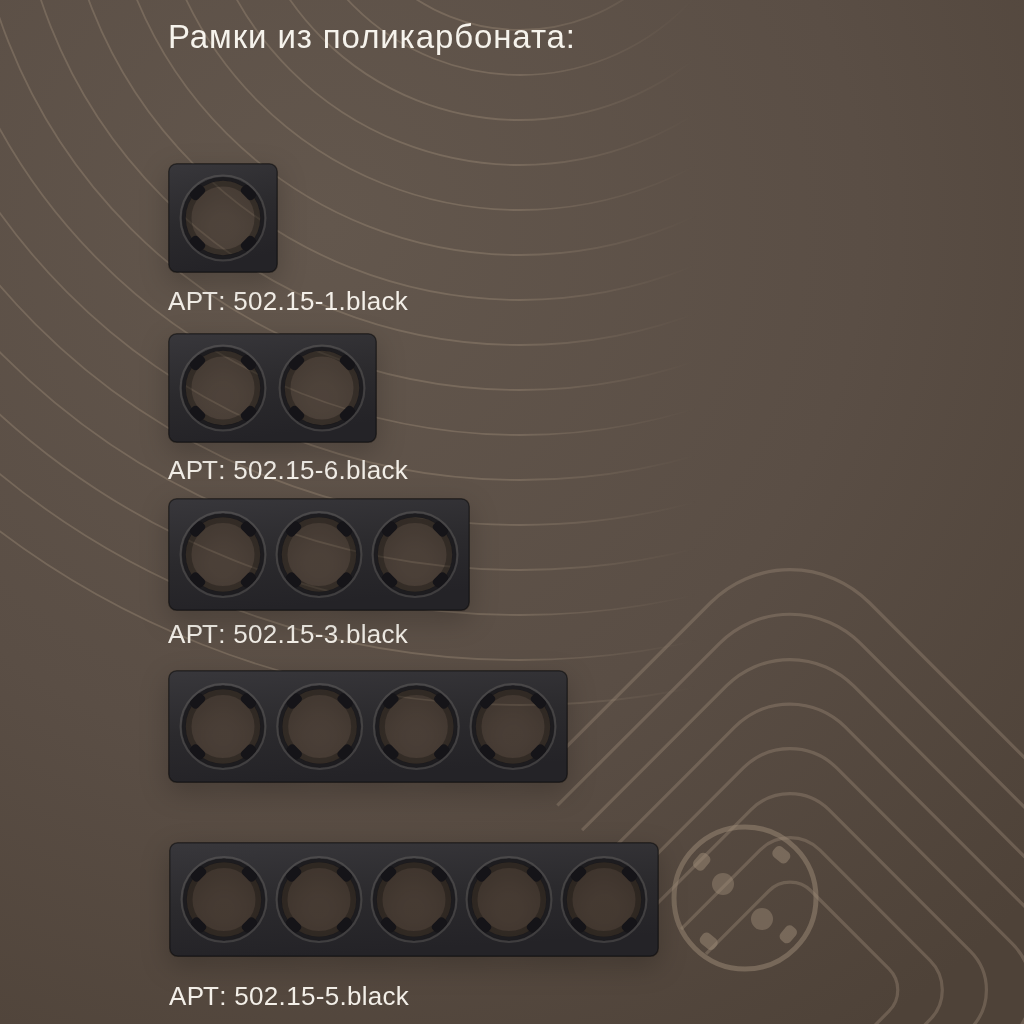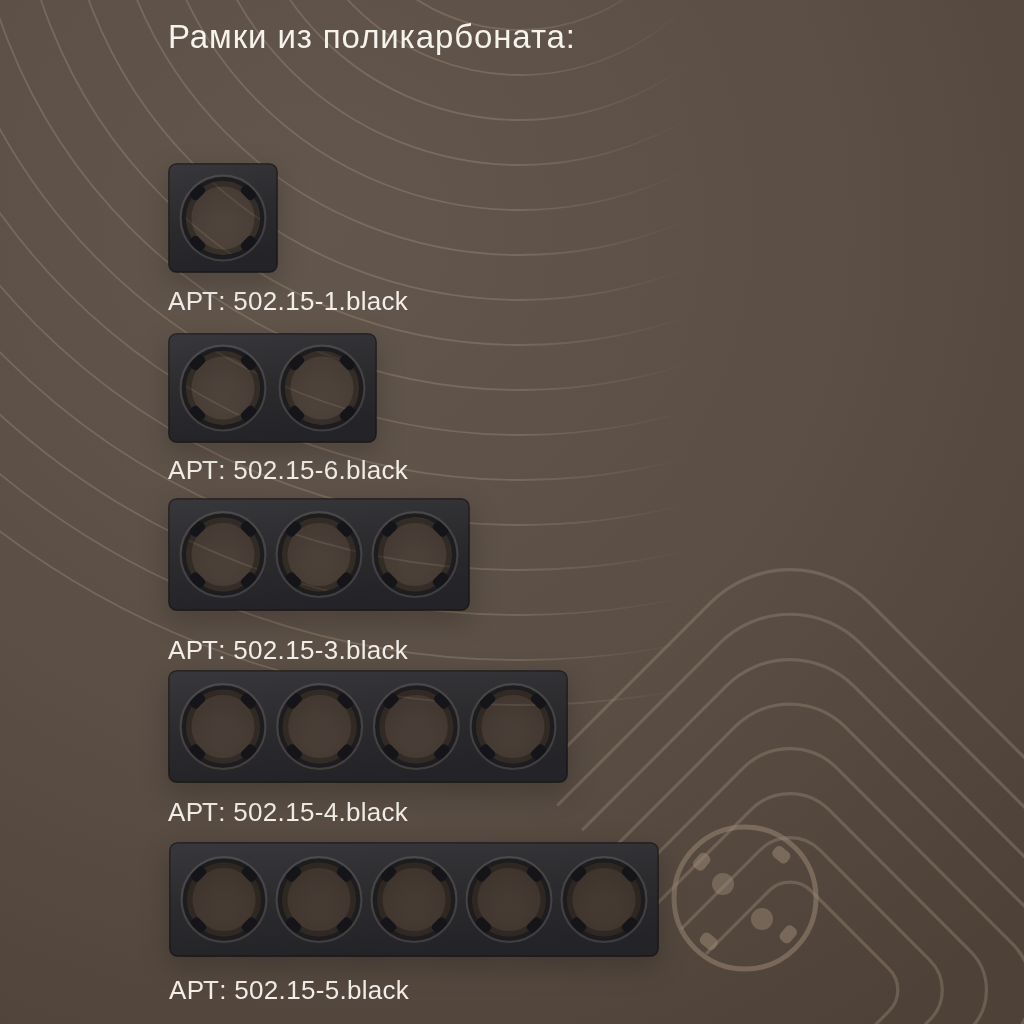--- a/index.html
+++ b/index.html
@@ -159,21 +159,21 @@
         <rect x="-5" y="-8" width="10" height="16" rx="4" fill="#151418" transform="translate(151 56.5) rotate(225) translate(36 0)"></rect>
         <rect x="-5" y="-8" width="10" height="16" rx="4" fill="#151418" transform="translate(151 56.5) rotate(315) translate(36 0)"></rect>
         <circle cx="247" cy="56.5" r="42.5" fill="none" stroke="rgba(205,198,188,0.16)" stroke-width="2"></circle>
         <circle cx="247" cy="56.5" r="39" fill="none" stroke="#1d1c1f" stroke-width="3.5"></circle>
         <circle cx="247" cy="56.5" r="34.5" fill="none" stroke="rgba(0,0,0,0.26)" stroke-width="6"></circle>
         <rect x="-5" y="-8" width="10" height="16" rx="4" fill="#151418" transform="translate(247 56.5) rotate(45) translate(36 0)"></rect>
         <rect x="-5" y="-8" width="10" height="16" rx="4" fill="#151418" transform="translate(247 56.5) rotate(135) translate(36 0)"></rect>
         <rect x="-5" y="-8" width="10" height="16" rx="4" fill="#151418" transform="translate(247 56.5) rotate(225) translate(36 0)"></rect>
         <rect x="-5" y="-8" width="10" height="16" rx="4" fill="#151418" transform="translate(247 56.5) rotate(315) translate(36 0)"></rect>
       </svg>
-    <div class="art" style="margin-top:24px">АРТ: 502.15-3.black</div>
+    <div class="art" style="margin-top:8px">АРТ: 502.15-3.black</div>
   </section>
 
   <section class="product" style="left:168px;top:670px">
     <svg class="frame" width="400" height="113">
         <circle cx="55" cy="56.5" r="40" fill="rgba(25,17,10,0.20)"></circle>
         <circle cx="151.66666666666669" cy="56.5" r="40" fill="rgba(25,17,10,0.20)"></circle>
         <circle cx="248.33333333333334" cy="56.5" r="40" fill="rgba(25,17,10,0.20)"></circle>
         <circle cx="345" cy="56.5" r="40" fill="rgba(25,17,10,0.20)"></circle>
         <path d="M8.75 0.75 H391.25 A8 8 0 0 1 399.25 8.75 V104.25 A8 8 0 0 1 391.25 112.25 H8.75 A8 8 0 0 1 0.75 104.25 V8.75 A8 8 0 0 1 8.75 0.75 Z M95 56.5 A40 40 0 1 0 15 56.5 A40 40 0 1 0 95 56.5 Z M191.66666666666669 56.5 A40 40 0 1 0 111.66666666666669 56.5 A40 40 0 1 0 191.66666666666669 56.5 Z M288.33333333333337 56.5 A40 40 0 1 0 208.33333333333334 56.5 A40 40 0 1 0 288.33333333333337 56.5 Z M385 56.5 A40 40 0 1 0 305 56.5 A40 40 0 1 0 385 56.5 Z" fill-rule="evenodd" fill="url(#frameGrad)" stroke="rgba(0,0,0,0.45)" stroke-width="1.5"></path>
         <circle cx="55" cy="56.5" r="42.5" fill="none" stroke="rgba(205,198,188,0.16)" stroke-width="2"></circle>
@@ -198,21 +198,20 @@
         <rect x="-5" y="-8" width="10" height="16" rx="4" fill="#151418" transform="translate(248.33333333333334 56.5) rotate(225) translate(36 0)"></rect>
         <rect x="-5" y="-8" width="10" height="16" rx="4" fill="#151418" transform="translate(248.33333333333334 56.5) rotate(315) translate(36 0)"></rect>
         <circle cx="345" cy="56.5" r="42.5" fill="none" stroke="rgba(205,198,188,0.16)" stroke-width="2"></circle>
         <circle cx="345" cy="56.5" r="39" fill="none" stroke="#1d1c1f" stroke-width="3.5"></circle>
         <circle cx="345" cy="56.5" r="34.5" fill="none" stroke="rgba(0,0,0,0.26)" stroke-width="6"></circle>
         <rect x="-5" y="-8" width="10" height="16" rx="4" fill="#151418" transform="translate(345 56.5) rotate(45) translate(36 0)"></rect>
         <rect x="-5" y="-8" width="10" height="16" rx="4" fill="#151418" transform="translate(345 56.5) rotate(135) translate(36 0)"></rect>
         <rect x="-5" y="-8" width="10" height="16" rx="4" fill="#151418" transform="translate(345 56.5) rotate(225) translate(36 0)"></rect>
         <rect x="-5" y="-8" width="10" height="16" rx="4" fill="#151418" transform="translate(345 56.5) rotate(315) translate(36 0)"></rect>
       </svg>
-    <div class="art" style="margin-top:14px">АРТ: 502.15-4.black</div>
   </section>
 
   <section class="product" style="left:169px;top:842px">
     <svg class="frame" width="490" height="115">
         <circle cx="55" cy="57.5" r="40" fill="rgba(25,17,10,0.20)"></circle>
         <circle cx="150" cy="57.5" r="40" fill="rgba(25,17,10,0.20)"></circle>
         <circle cx="245" cy="57.5" r="40" fill="rgba(25,17,10,0.20)"></circle>
         <circle cx="340" cy="57.5" r="40" fill="rgba(25,17,10,0.20)"></circle>
         <circle cx="435" cy="57.5" r="40" fill="rgba(25,17,10,0.20)"></circle>
         <path d="M8.75 0.75 H481.25 A8 8 0 0 1 489.25 8.75 V106.25 A8 8 0 0 1 481.25 114.25 H8.75 A8 8 0 0 1 0.75 106.25 V8.75 A8 8 0 0 1 8.75 0.75 Z M95 57.5 A40 40 0 1 0 15 57.5 A40 40 0 1 0 95 57.5 Z M190 57.5 A40 40 0 1 0 110 57.5 A40 40 0 1 0 190 57.5 Z M285 57.5 A40 40 0 1 0 205 57.5 A40 40 0 1 0 285 57.5 Z M380 57.5 A40 40 0 1 0 300 57.5 A40 40 0 1 0 380 57.5 Z M475 57.5 A40 40 0 1 0 395 57.5 A40 40 0 1 0 475 57.5 Z" fill-rule="evenodd" fill="url(#frameGrad)" stroke="rgba(0,0,0,0.45)" stroke-width="1.5"></path>
@@ -245,16 +244,16 @@
         <rect x="-5" y="-8" width="10" height="16" rx="4" fill="#151418" transform="translate(340 57.5) rotate(225) translate(36 0)"></rect>
         <rect x="-5" y="-8" width="10" height="16" rx="4" fill="#151418" transform="translate(340 57.5) rotate(315) translate(36 0)"></rect>
         <circle cx="435" cy="57.5" r="42.5" fill="none" stroke="rgba(205,198,188,0.16)" stroke-width="2"></circle>
         <circle cx="435" cy="57.5" r="39" fill="none" stroke="#1d1c1f" stroke-width="3.5"></circle>
         <circle cx="435" cy="57.5" r="34.5" fill="none" stroke="rgba(0,0,0,0.26)" stroke-width="6"></circle>
         <rect x="-5" y="-8" width="10" height="16" rx="4" fill="#151418" transform="translate(435 57.5) rotate(45) translate(36 0)"></rect>
         <rect x="-5" y="-8" width="10" height="16" rx="4" fill="#151418" transform="translate(435 57.5) rotate(135) translate(36 0)"></rect>
         <rect x="-5" y="-8" width="10" height="16" rx="4" fill="#151418" transform="translate(435 57.5) rotate(225) translate(36 0)"></rect>
         <rect x="-5" y="-8" width="10" height="16" rx="4" fill="#151418" transform="translate(435 57.5) rotate(315) translate(36 0)"></rect>
       </svg>
-    <div class="art" style="margin-top:18px">АРТ: 502.15-5.black</div>
+    <div class="art" style="margin-top:24px">АРТ: 502.15-5.black</div>
   </section>
 
 </div>
 
 </body></html>

